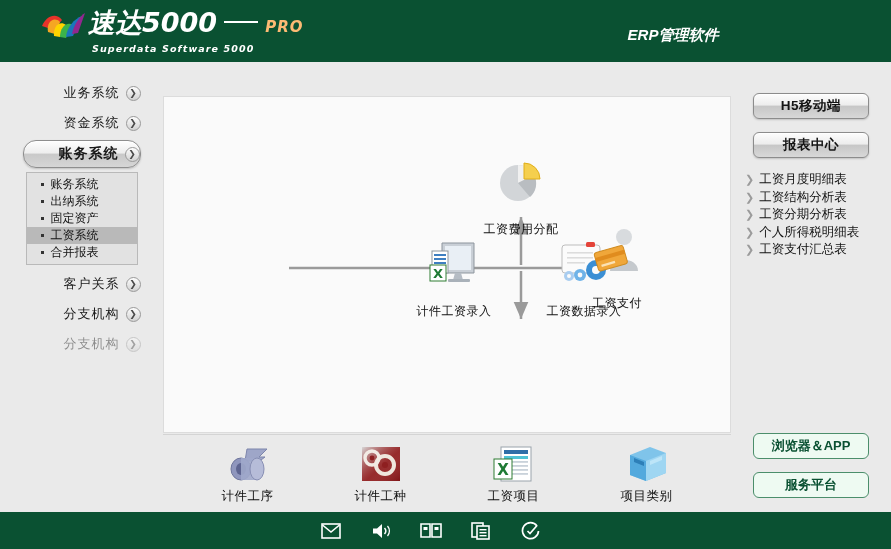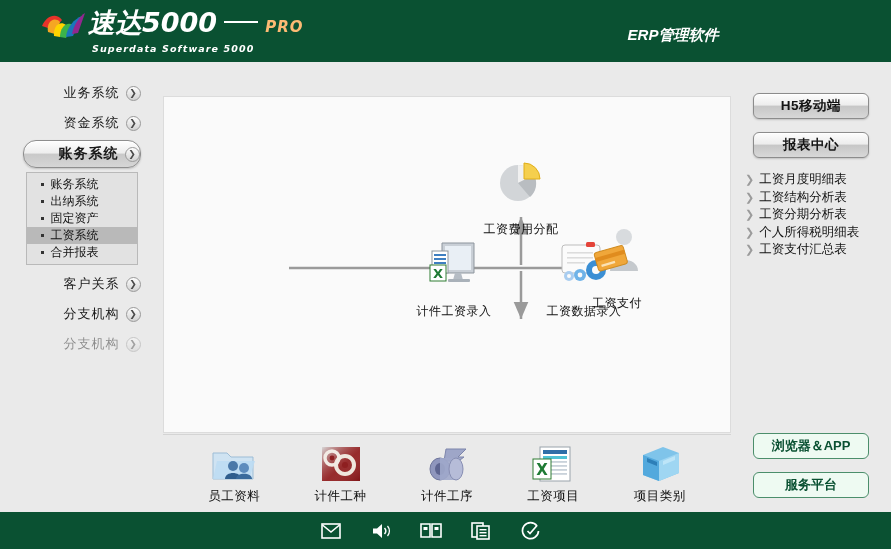--- a/index.html
+++ b/index.html
@@ -336,32 +336,32 @@
           </svg>
         </div>
         <div class="cap">工资支付</div>
       </div>
 
     </div>
   </div>
 
   <div class="strip">
 
+
     <div class="strip-item">
       <div class="ic">
         <svg width="46" height="40" viewBox="0 0 46 40">
-          <path d="M2 8 L16 8 L20 12 L42 12 L42 34 L2 34 Z" fill="#cfe3f2" stroke="#9dbdd6"></path>
-          <path d="M6 16 L44 16 L38 34 L2 34 Z" fill="#bcdcf3" opacity="0.9"></path>
-          <circle cx="22" cy="21" r="5" fill="#4a78a8"></circle>
-          <path d="M14 34 C14 26, 30 26, 30 34 Z" fill="#2f5e8d"></path>
-          <circle cx="33" cy="23" r="5" fill="#5d8cbd"></circle>
-          <path d="M25 34 C25 27, 41 27, 41 34 Z" fill="#3a6b9c"></path>
-        </svg>
-      </div>
-      <div class="cap">员工资料</div>
+          <path d="M22 4 L42 4 L34 12 L40 12 L24 24 L28 16 L20 16 Z" fill="#9ea6c8" stroke="#7d85ab"></path>
+          <ellipse cx="16" cy="24" rx="10" ry="11" fill="#8f96bd" stroke="#6f769c"></ellipse>
+          <ellipse cx="16" cy="24" rx="5" ry="6" fill="#5d6490"></ellipse>
+          <rect x="16" y="13" width="16" height="22" fill="#a0a8cb" opacity=".9"></rect>
+          <ellipse cx="32" cy="24" rx="7" ry="11" fill="#b6bcd8" stroke="#868db2"></ellipse>
+        </svg>
+      </div>
+      <div class="cap">计件工序</div>
     </div>
 
     <div class="strip-item">
       <div class="ic">
         <svg width="46" height="40" viewBox="0 0 46 40">
           <rect x="4" y="2" width="38" height="34" fill="#8e1f20"></rect>
           <rect x="4" y="2" width="38" height="34" fill="url(#rg)"></rect>
           <defs>
               <linearGradient id="rg" x1="0" y1="0" x2="1" y2="1">
             <stop offset="0%" stop-color="#d8d8d8"></stop>
@@ -374,33 +374,20 @@
           <circle cx="14" cy="13" r="7" fill="none" stroke="#f2ebe4" stroke-width="3.4"></circle>
           <circle cx="14" cy="13" r="2.4" fill="#8e1f20"></circle>
         </svg>
       </div>
       <div class="cap">计件工种</div>
     </div>
 
     <div class="strip-item">
       <div class="ic">
         <svg width="46" height="40" viewBox="0 0 46 40">
-          <path d="M22 4 L42 4 L34 12 L40 12 L24 24 L28 16 L20 16 Z" fill="#9ea6c8" stroke="#7d85ab"></path>
-          <ellipse cx="16" cy="24" rx="10" ry="11" fill="#8f96bd" stroke="#6f769c"></ellipse>
-          <ellipse cx="16" cy="24" rx="5" ry="6" fill="#5d6490"></ellipse>
-          <rect x="16" y="13" width="16" height="22" fill="#a0a8cb" opacity=".9"></rect>
-          <ellipse cx="32" cy="24" rx="7" ry="11" fill="#b6bcd8" stroke="#868db2"></ellipse>
-        </svg>
-      </div>
-      <div class="cap">计件工序</div>
-    </div>
-
-    <div class="strip-item">
-      <div class="ic">
-        <svg width="46" height="40" viewBox="0 0 46 40">
           <rect x="10" y="2" width="30" height="34" fill="#ffffff" stroke="#9aa3ab"></rect>
           <rect x="13" y="5" width="24" height="4" fill="#2f6fa8"></rect>
           <rect x="13" y="11" width="24" height="3" fill="#4fc3d6"></rect>
           <g fill="#c9d2da">
             <rect x="13" y="16" width="24" height="1.8"></rect>
               <rect x="13" y="20" width="24" height="1.8"></rect>
             <rect x="13" y="24" width="24" height="1.8"></rect>
               <rect x="13" y="28" width="24" height="1.8"></rect>
           </g>
           <rect x="3" y="14" width="18" height="20" fill="#ffffff" stroke="#2e7d32"></rect>

